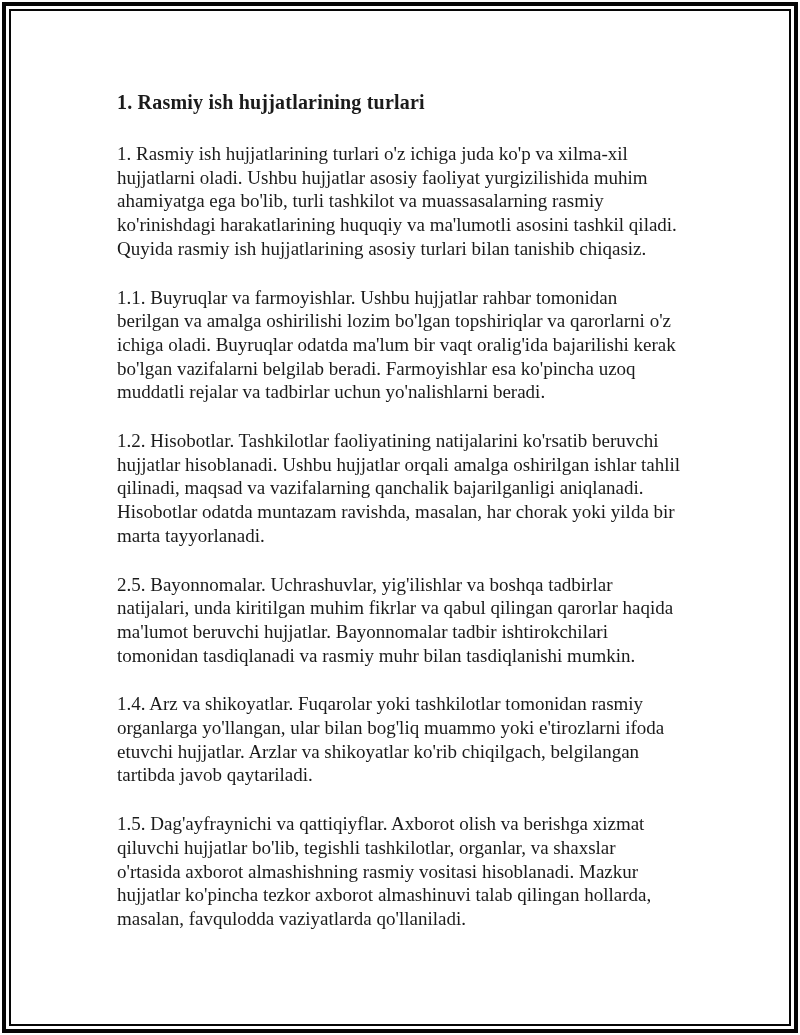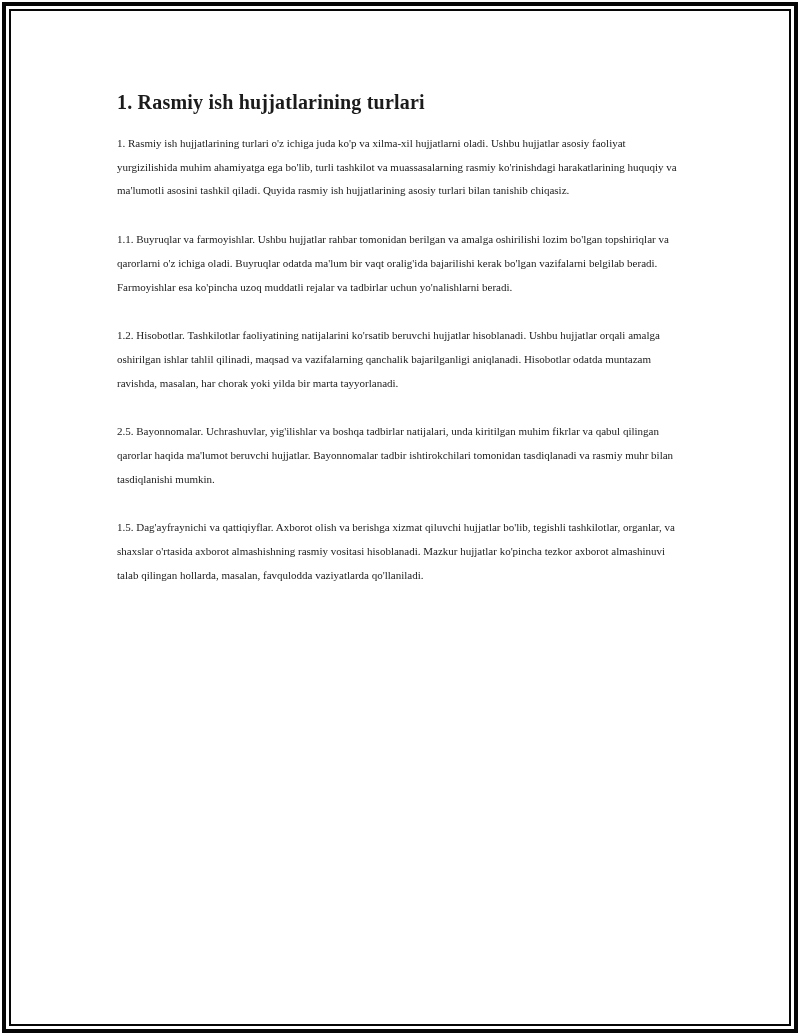--- a/index.html
+++ b/index.html
@@ -30,36 +30,37 @@
     position: absolute;
     top: 90px;
     left: 117px;
     width: 566px;
     color: #1b1b1b;
   }
   .doc-title {
     font-size: 20px;
     font-weight: bold;
     line-height: 24px;
-    margin: 0 0 18px 0;
+    margin: 0 0 28px 0;
     letter-spacing: 0.2px;
   }
   .para {
-    font-size: 11px;
+    font-size: 19px;
     line-height: 23.7px;
     margin: 0 0 25px 0;
     text-align: left;
   }
 </style>
 </head>
 <body>
 
 <div class="frame-outer"></div>
 <div class="frame-inner"></div>
 
 <div class="content">
   <h1 class="doc-title">1. Rasmiy ish hujjatlarining turlari</h1>
   <p class="para">1. Rasmiy ish hujjatlarining turlari o'z ichiga juda ko'p va xilma-xil hujjatlarni oladi. Ushbu hujjatlar asosiy faoliyat yurgizilishida muhim ahamiyatga ega bo'lib, turli tashkilot va muassasalarning rasmiy ko'rinishdagi harakatlarining huquqiy va ma'lumotli asosini tashkil qiladi. Quyida rasmiy ish hujjatlarining asosiy turlari bilan tanishib chiqasiz.</p>
   <p class="para">1.1. Buyruqlar va farmoyishlar. Ushbu hujjatlar rahbar tomonidan berilgan va amalga oshirilishi lozim bo'lgan topshiriqlar va qarorlarni o'z ichiga oladi. Buyruqlar odatda ma'lum bir vaqt oralig'ida bajarilishi kerak bo'lgan vazifalarni belgilab beradi. Farmoyishlar esa ko'pincha uzoq muddatli rejalar va tadbirlar uchun yo'nalishlarni beradi.</p>
   <p class="para">1.2. Hisobotlar. Tashkilotlar faoliyatining natijalarini ko'rsatib beruvchi hujjatlar hisoblanadi. Ushbu hujjatlar orqali amalga oshirilgan ishlar tahlil qilinadi, maqsad va vazifalarning qanchalik bajarilganligi aniqlanadi. Hisobotlar odatda muntazam ravishda, masalan, har chorak yoki yilda bir marta tayyorlanadi.</p>
   <p class="para">2.5. Bayonnomalar. Uchrashuvlar, yig'ilishlar va boshqa tadbirlar natijalari, unda kiritilgan muhim fikrlar va qabul qilingan qarorlar haqida ma'lumot beruvchi hujjatlar. Bayonnomalar tadbir ishtirokchilari tomonidan tasdiqlanadi va rasmiy muhr bilan tasdiqlanishi mumkin.</p>
+  <p class="para">1.4. Arz va shikoyatlar. Fuqarolar yoki tashkilotlar tomonidan rasmiy organlarga yo'llangan, ular bilan bog'liq muammo yoki e'tirozlarni ifoda etuvchi hujjatlar. Arzlar va shikoyatlar ko'rib chiqilgach, belgilangan tartibda javob qaytariladi.</p>
   <p class="para">1.5. Dag'ayfraynichi va qattiqiyflar. Axborot olish va berishga xizmat qiluvchi hujjatlar bo'lib, tegishli tashkilotlar, organlar, va shaxslar o'rtasida axborot almashishning rasmiy vositasi hisoblanadi. Mazkur hujjatlar ko'pincha tezkor axborot almashinuvi talab qilingan hollarda, masalan, favqulodda vaziyatlarda qo'llaniladi.</p>
 </div>
 
 </body></html>

